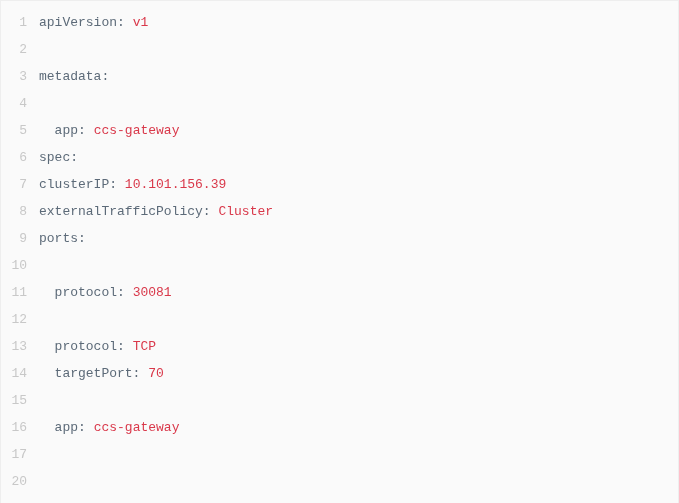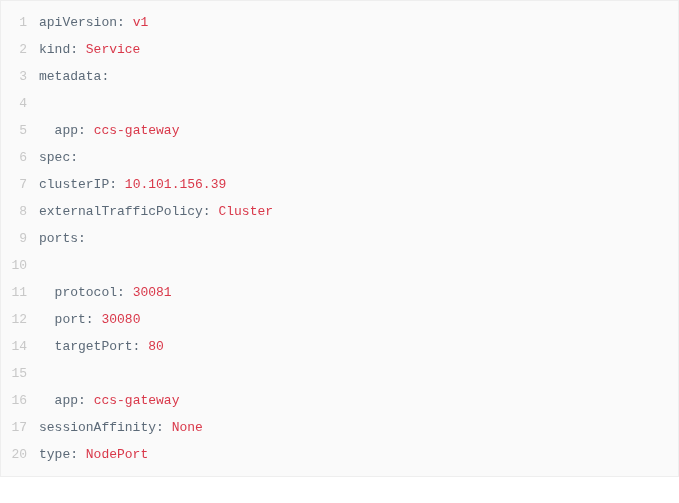--- a/index.html
+++ b/index.html
@@ -43,21 +43,20 @@
 </head>
 <body>
 
 <div class="code-block">
   <div class="line">
     <span class="ln">1</span>
     <span class="code"><span></span><span>apiVersion: </span><span class="val">v1</span></span>
   </div>
   <div class="line">
     <span class="ln">2</span>
-    <span class="code"><span></span><span>kind: </span><span class="val">Service</span></span>
   </div>
   <div class="line">
     <span class="ln">3</span>
     <span class="code"><span></span><span>metadata:</span><span class="val"></span></span>
   </div>
   <div class="line">
     <span class="ln">4</span>
   </div>
   <div class="line">
     <span class="ln">5</span>
@@ -81,34 +80,35 @@
   </div>
   <div class="line">
     <span class="ln">10</span>
   </div>
   <div class="line">
     <span class="ln">11</span>
     <span class="code"><span>  </span><span>protocol: </span><span class="val">30081</span></span>
   </div>
   <div class="line">
     <span class="ln">12</span>
-    <span class="code"><span>  </span><span>port: </span><span class="val">30080</span></span>
+  </div>
+  <div class="line">
+    <span class="ln">13</span>
+    <span class="code"><span>  </span><span>protocol: </span><span class="val">TCP</span></span>
   </div>
   <div class="line">
     <span class="ln">14</span>
-    <span class="code"><span>  </span><span>targetPort: </span><span class="val">80</span></span>
+    <span class="code"><span>  </span><span>targetPort: </span><span class="val">70</span></span>
   </div>
   <div class="line">
     <span class="ln">15</span>
   </div>
   <div class="line">
     <span class="ln">16</span>
     <span class="code"><span>  </span><span>app: </span><span class="val">ccs-gateway</span></span>
   </div>
   <div class="line">
     <span class="ln">17</span>
-    <span class="code"><span></span><span>sessionAffinity: </span><span class="val">None</span></span>
   </div>
   <div class="line">
     <span class="ln">20</span>
-    <span class="code"><span></span><span>type: </span><span class="val">NodePort</span></span>
   </div>
 </div>
 
 </body></html>

